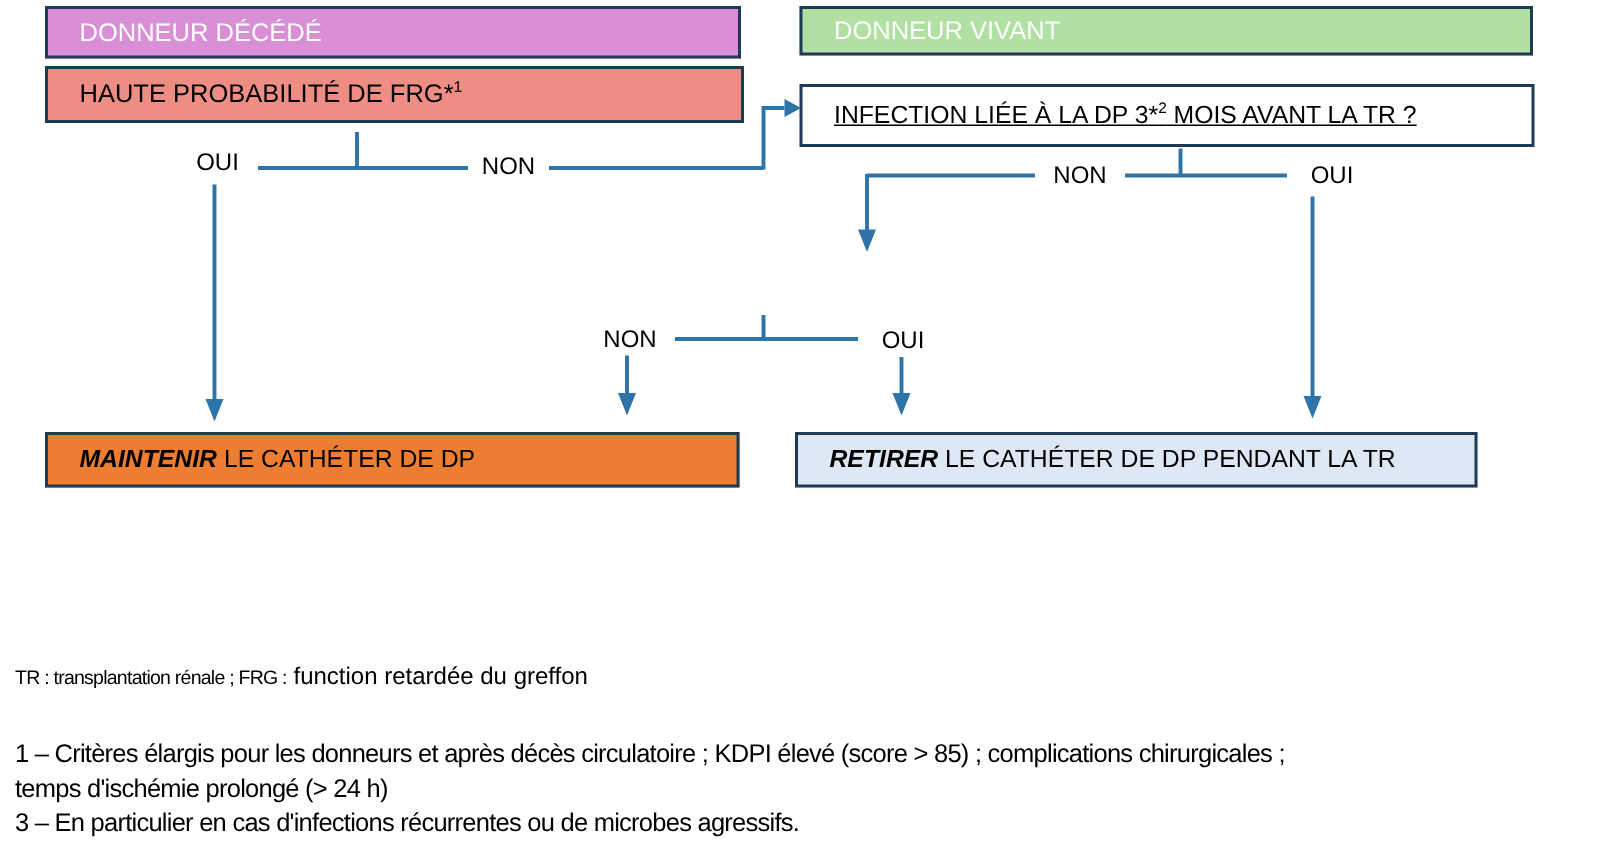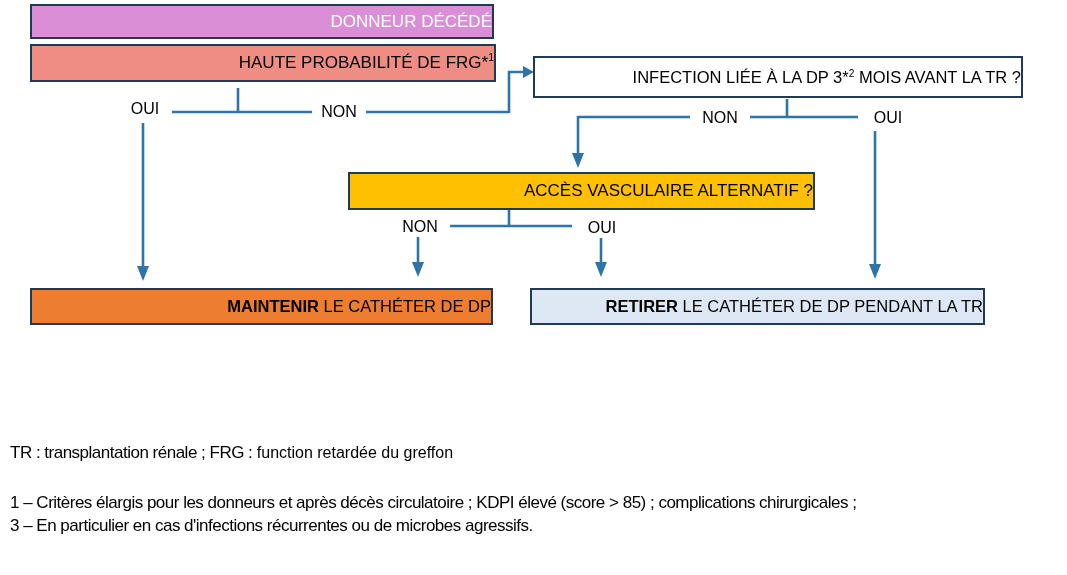--- a/index.html
+++ b/index.html
@@ -4,42 +4,42 @@
 <style>
   html,body{margin:0;padding:0;background:#ffffff;}
   .canvas{
     position:relative;width:1067px;height:575px;background:#fff;overflow:hidden;
     font-family:"Liberation Sans", sans-serif;color:#000;
   }
   .wires{position:absolute;left:0;top:0;}
   .wires path{fill:none;stroke:var(--line-blue,#2e74a8);stroke-width:2.6px;}
   .wires polygon{fill:var(--line-blue,#2e74a8);stroke:none;}
   .box{
-    position:absolute;display:flex;align-items:center;justify-content:flex-end;
+    position:absolute;display:flex;align-items:center;justify-content:flex-start;
     border:2.5px solid var(--border-navy,#1f3a54);box-sizing:border-box;
-    text-align:center;white-space:nowrap;
+    text-align:center;white-space:nowrap;padding-left:21px;
   }
   .boxtext{display:inline-block;}
   .box sup{font-size:0.62em;vertical-align:super;line-height:0;}
-  .lead{font-weight:bold;}
+  .lead{font-weight:bold;font-style:italic;}
   .b-deceased{background:var(--fill-deceased,#d98fd6);color:var(--text-light,#fff);font-size:17px;}
   .b-living{background:var(--fill-living,#b2dfa2);color:var(--text-light,#fff);font-size:17px;}
   .b-frg{background:var(--fill-frg,#ee8d84);font-size:17px;}
-  .b-infection{background:var(--fill-infection,#ffffff);font-size:16.5px;}
+  .b-infection{background:var(--fill-infection,#ffffff);font-size:16.5px;text-decoration:underline;}
   .b-vascular{background:var(--fill-vascular,#fec000);font-size:17px;}
   .b-keep{background:var(--fill-keep,#ed7d31);font-size:16.5px;}
   .b-remove{background:var(--fill-remove,#dde8f4);font-size:16.5px;}
   .branch-label{
     position:absolute;font-size:16px;text-align:center;background:#ffffff;
     padding:0 2px;line-height:18px;
   }
   .legend{
     position:absolute;left:10px;top:443px;white-space:nowrap;
   }
-  .cond{font-size:17px;letter-spacing:-0.5px;}
+  .cond{font-size:13px;letter-spacing:-0.5px;}
   .emph{font-size:16px;letter-spacing:0;}
   .footnotes{position:absolute;left:10px;top:491px;}
   .footnote-line{font-size:17px;letter-spacing:-0.5px;line-height:23px;white-space:nowrap;}
 </style>
 </head>
 <body>
 
 <div class="canvas">
 
   <svg class="wires" width="1067" height="440" viewBox="0 0 1067 440">
@@ -62,29 +62,29 @@
     <path d="M444 226 H572"></path>
     <path d="M418 237 V264"></path>
     <polygon points="412,262 424,262 418,277"></polygon>
     <path d="M601 238 V264"></path>
     <polygon points="595,262 607,262 601,277"></polygon>
   </svg>
 
   <div class="box b-deceased" style="left:30px;top:4px;width:464px;height:35px">
     <span class="boxtext">DONNEUR DÉCÉDÉ</span>
   </div>
+  <div class="box b-living" style="left:533px;top:4px;width:489px;height:33px">
+    <span class="boxtext">DONNEUR VIVANT</span>
+  </div>
 
   <div class="box b-frg" style="left:30px;top:44px;width:466px;height:38px">
     <span class="boxtext"><span>HAUTE PROBABILITÉ DE FRG*</span><sup>1</sup></span>
   </div>
   <div class="box b-infection" style="left:533px;top:56px;width:490px;height:42px">
     <span class="boxtext"><span>INFECTION LIÉE À LA DP 3*</span><sup>2</sup><span> MOIS AVANT LA TR ?</span></span>
-  </div>
-  <div class="box b-vascular" style="left:348px;top:172px;width:467px;height:38px">
-    <span class="boxtext">ACCÈS VASCULAIRE ALTERNATIF ?</span>
   </div>
 
   <div class="box b-keep" style="left:30px;top:288px;width:463px;height:37px">
     <span class="boxtext"><span class="lead">MAINTENIR</span><span> LE CATHÉTER DE DP</span></span>
   </div>
   <div class="box b-remove" style="left:530px;top:288px;width:455px;height:37px">
     <span class="boxtext"><span class="lead">RETIRER</span><span> LE CATHÉTER DE DP PENDANT LA TR</span></span>
   </div>
 
   <div class="branch-label" style="left:118px;top:100px;width:50px">OUI</div>
@@ -94,16 +94,17 @@
   <div class="branch-label" style="left:390px;top:218px;width:56px">NON</div>
   <div class="branch-label" style="left:572px;top:219px;width:56px">OUI</div>
 
   <div class="legend">
     <span class="cond">TR : transplantation rénale ; FRG :</span>
     <span class="emph">function retardée du greffon</span>
   </div>
 
   <div class="footnotes">
     <div class="footnote-line">1 – Critères élargis pour les donneurs et après décès circulatoire ; KDPI élevé (score &gt; 85) ; complications chirurgicales ;</div>
+    <div class="footnote-line">temps d'ischémie prolongé (&gt; 24 h)</div>
     <div class="footnote-line">3 – En particulier en cas d'infections récurrentes ou de microbes agressifs.</div>
   </div>
 
 </div>
 
 </body></html>

